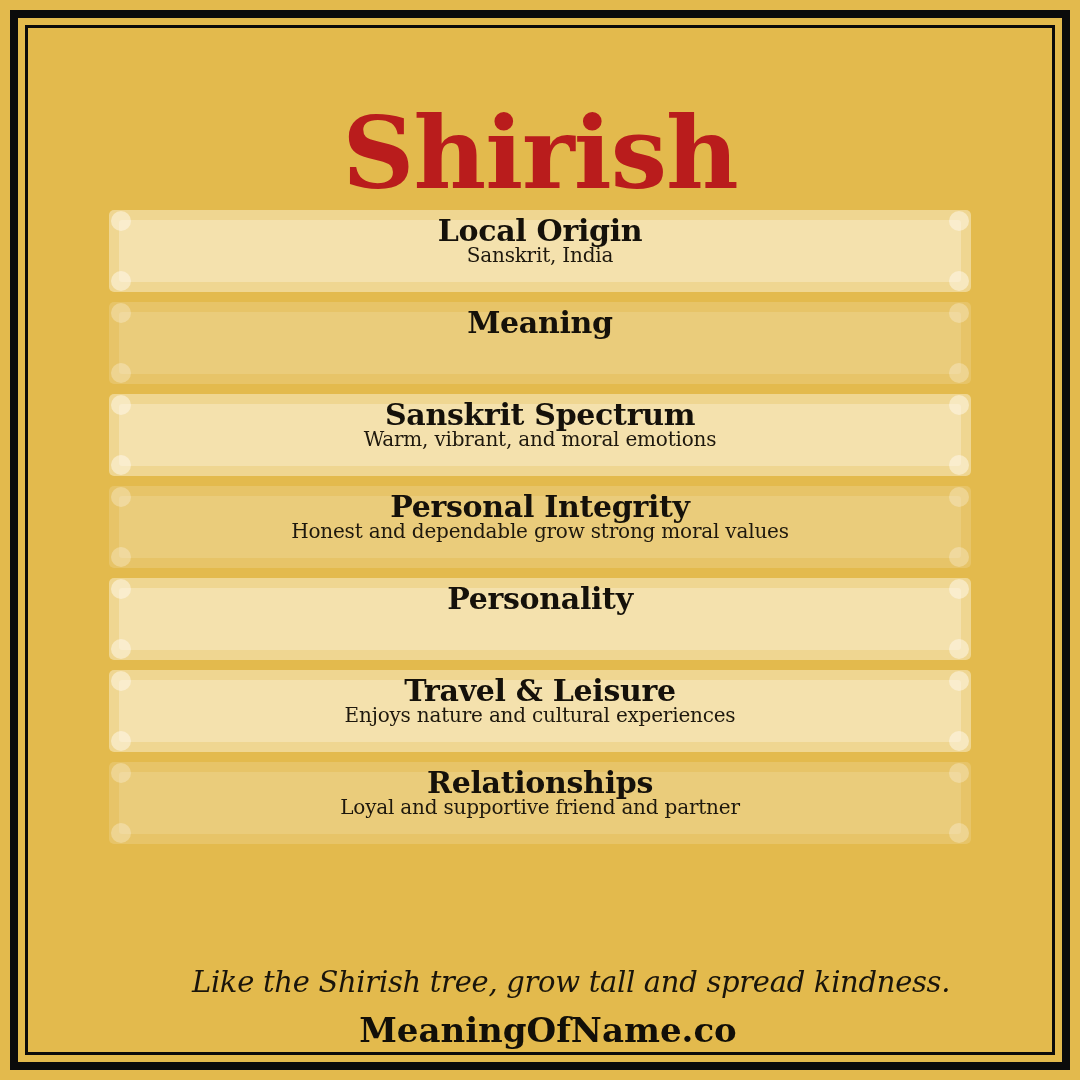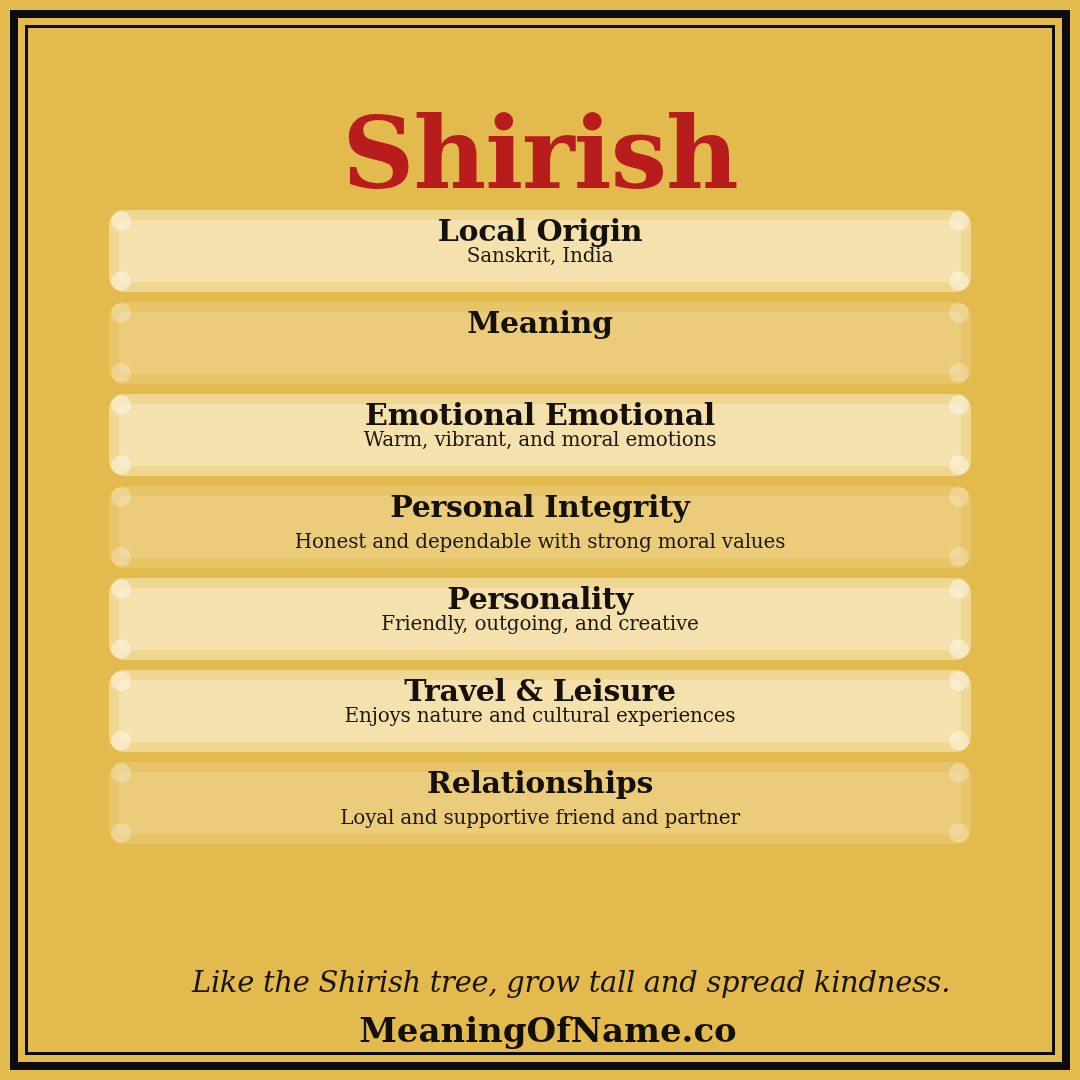--- a/index.html
+++ b/index.html
@@ -42,30 +42,30 @@
   .panels {
     position: absolute;
     top: 210px;
     left: 109px;
     width: 862px;
   }
   .panel {
     position: relative;
     height: 82px;
     margin-bottom: 10px;
-    border-radius: 15px;
+    border-radius: 5px;
     overflow: hidden;
     display: flex;
     flex-direction: column;
     align-items: center;
     padding-top: 4px;
     box-sizing: border-box;
   }
   .panel.light { background: rgba(255, 252, 240, 0.42); }
-  .panel.dark  { background: rgba(255, 252, 240, 0.17); gap: 10px; }
+  .panel.dark  { background: rgba(255, 252, 240, 0.17); }
   .panel-inner {
     position: absolute;
     inset: 10px;
     border-radius: 3px;
     pointer-events: none;
   }
   .panel.light .panel-inner { background: rgba(255, 252, 240, 0.30); }
   .panel.dark  .panel-inner { background: rgba(255, 252, 240, 0.14); }
   .rivet {
     position: absolute;
@@ -150,42 +150,41 @@
     <span class="rivet br"></span>
     <h2 class="panel-heading">Meaning</h2>
   </section>
 
   <section class="panel light">
     <span class="panel-inner"></span>
     <span class="rivet tl"></span>
     <span class="rivet tr"></span>
     <span class="rivet bl"></span>
     <span class="rivet br"></span>
-    <h2 class="panel-heading">Emotional Emotional</h2>
+    <h2 class="panel-heading">Sanskrit Spectrum</h2>
     <p class="panel-desc">Warm, vibrant, and moral emotions</p>
   </section>
 
   <section class="panel dark">
     <span class="panel-inner"></span>
     <span class="rivet tl"></span>
     <span class="rivet tr"></span>
     <span class="rivet bl"></span>
     <span class="rivet br"></span>
     <h2 class="panel-heading">Personal Integrity</h2>
-    <p class="panel-desc">Honest and dependable with strong moral values</p>
+    <p class="panel-desc">Honest and dependable grow strong moral values</p>
   </section>
 
   <section class="panel light">
     <span class="panel-inner"></span>
     <span class="rivet tl"></span>
     <span class="rivet tr"></span>
     <span class="rivet bl"></span>
     <span class="rivet br"></span>
     <h2 class="panel-heading">Personality</h2>
-    <p class="panel-desc">Friendly, outgoing, and creative</p>
   </section>
 
   <section class="panel light">
     <span class="panel-inner"></span>
     <span class="rivet tl"></span>
     <span class="rivet tr"></span>
     <span class="rivet bl"></span>
     <span class="rivet br"></span>
     <h2 class="panel-heading">Travel &amp; Leisure</h2>
     <p class="panel-desc">Enjoys nature and cultural experiences</p>

